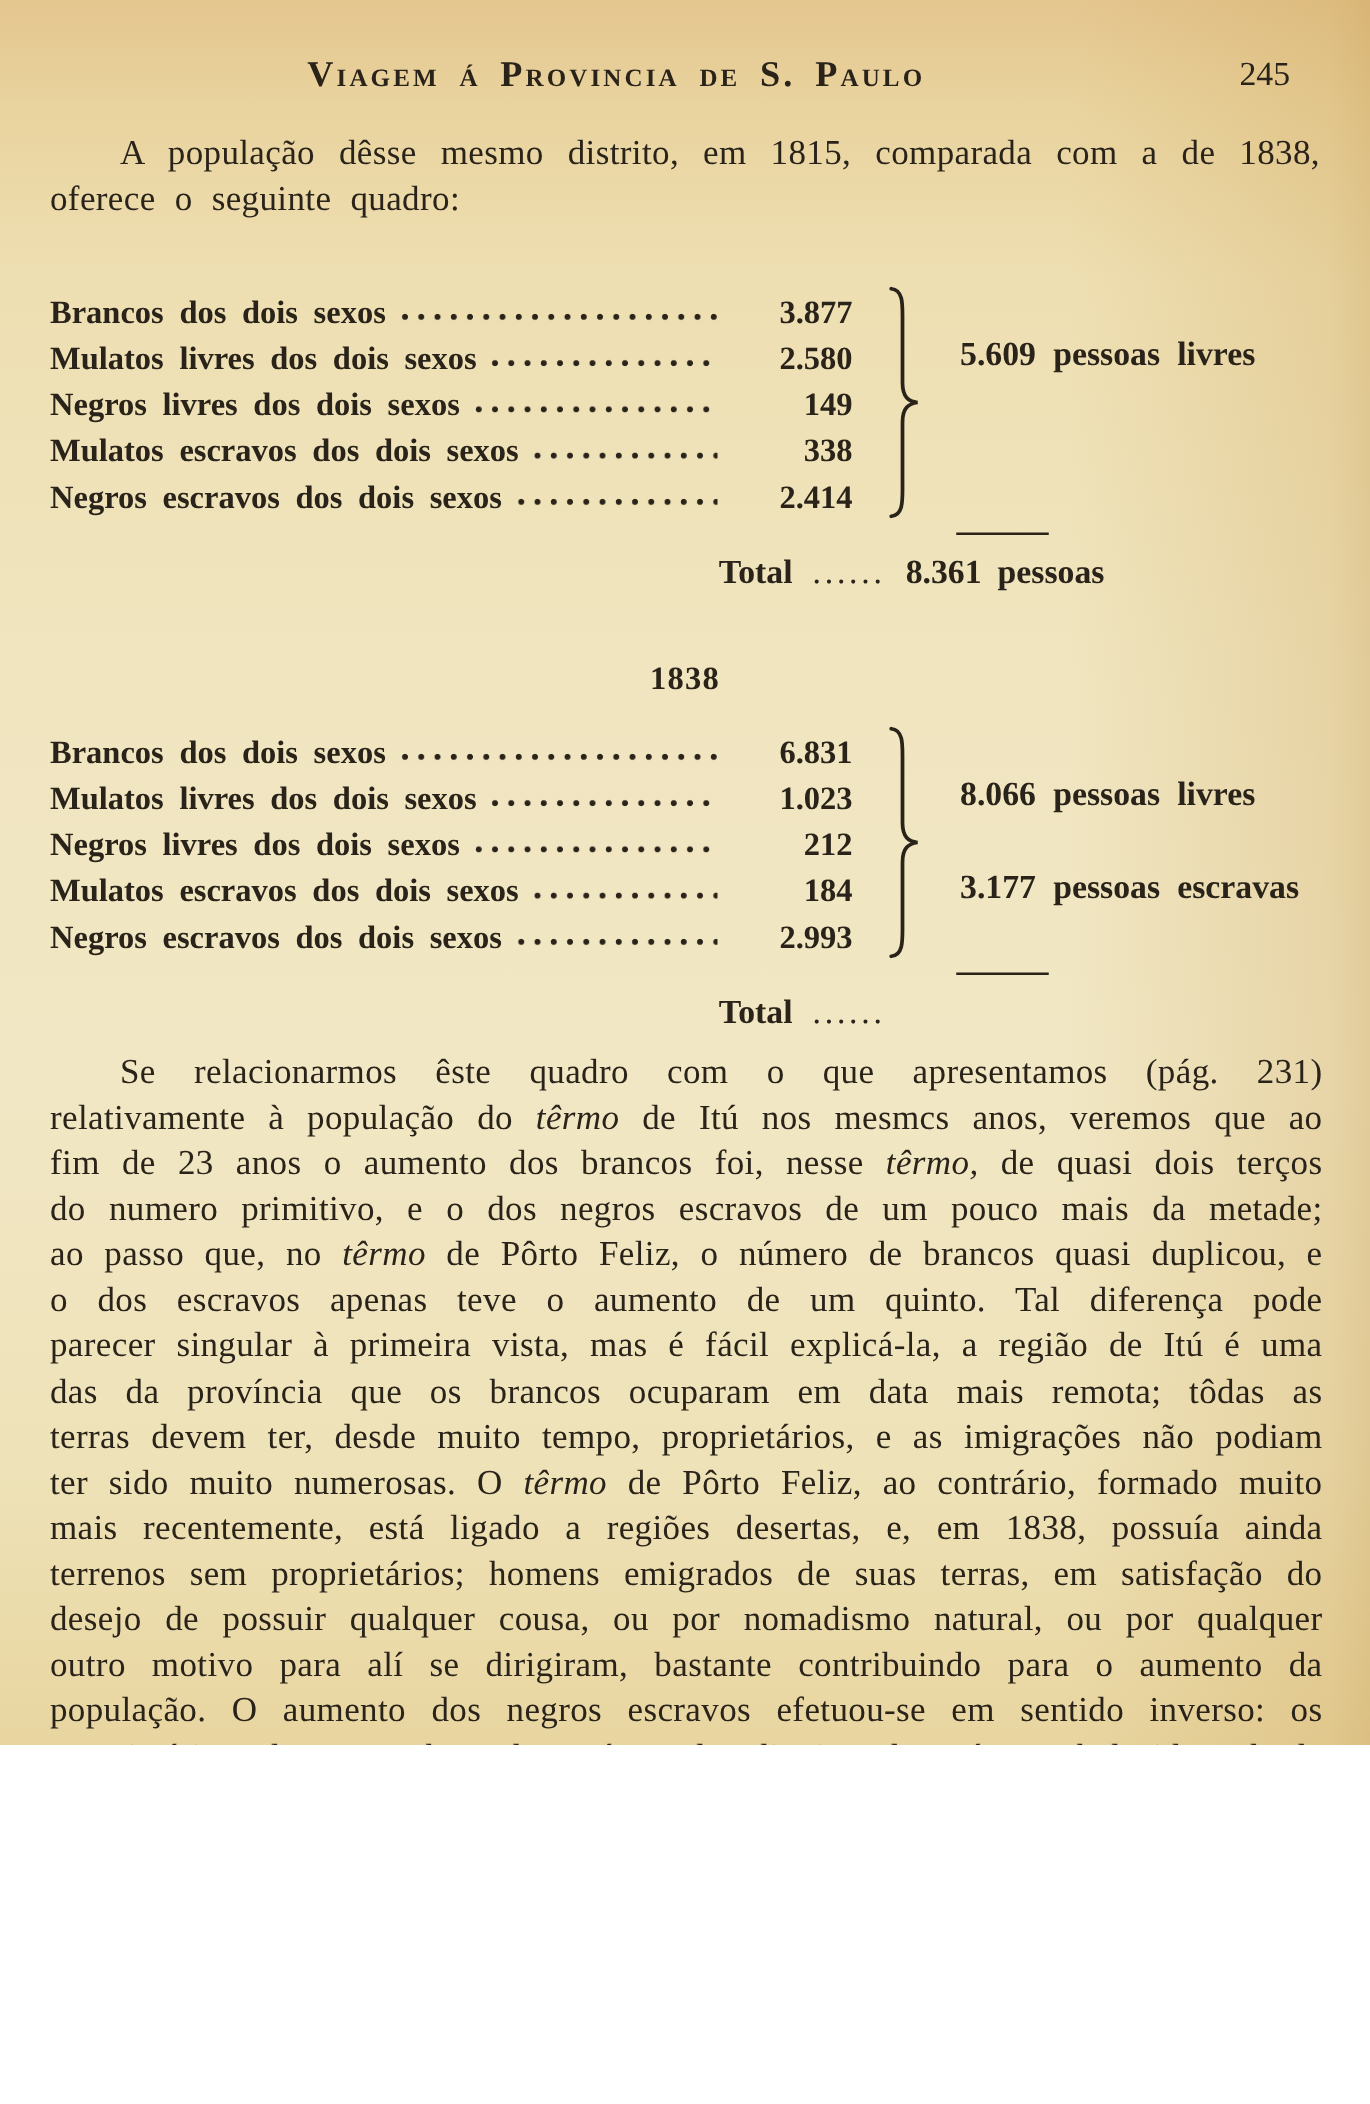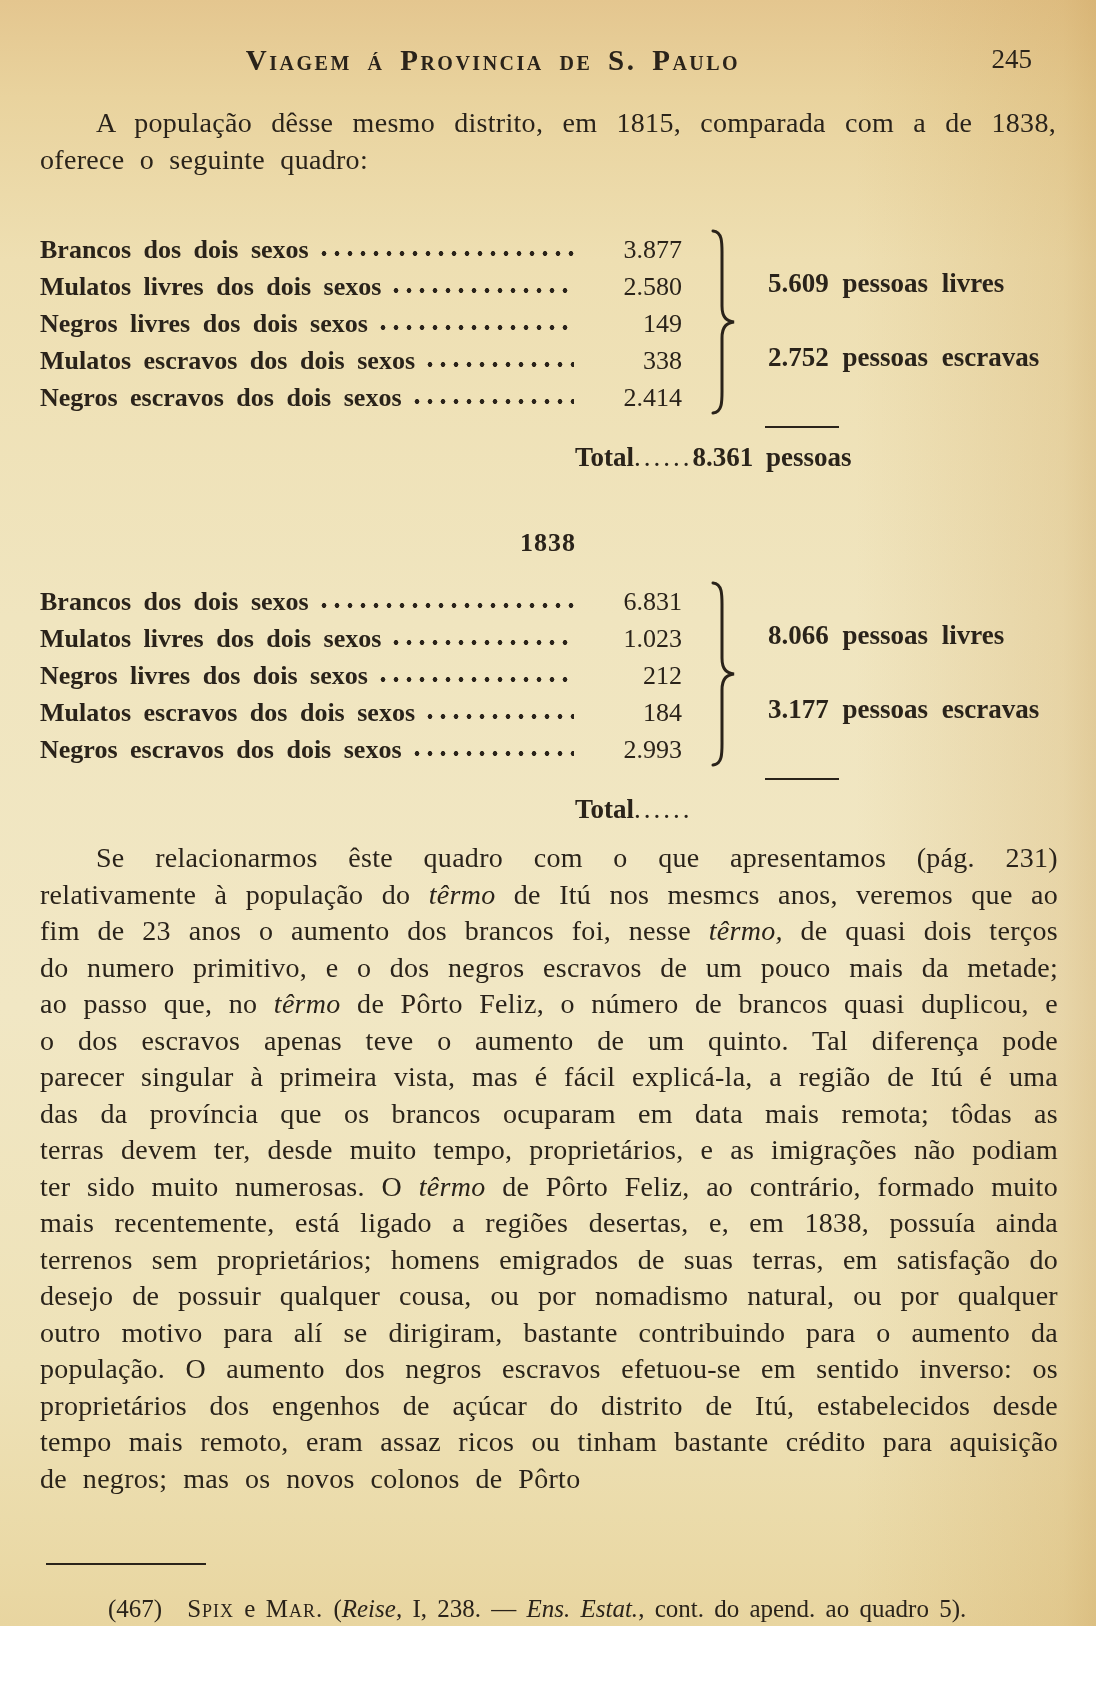--- a/index.html
+++ b/index.html
@@ -8,21 +8,21 @@
   }
   * { margin: 0; padding: 0; box-sizing: border-box; }
   html, body { width: 1096px; }
   body {
     font-family: "Liberation Serif", "DejaVu Serif", serif;
     color: var(--ink);
   }
   .page {
     position: relative;
     width: 1096px;
-    height: 1626px;
+    height: 1396px;
     overflow: hidden;
     background:
       linear-gradient(90deg, rgba(205,160,85,0) 78%, rgba(198,150,70,0.22) 97%, rgba(190,140,60,0.30) 100%),
       linear-gradient(180deg, #e4c68f 0%, #e9d39e 6%, #eedfb2 16%, #f0e5bf 38%, #f1e7c4 62%, #eee2b8 84%, #ead9a6 96%, #e8d5a0 100%);
   }
   
   .running-head {
     position: absolute;
     top: 44px; left: 40px; right: 40px;
     height: 34px;
@@ -75,21 +75,21 @@
   .c-label { white-space: nowrap; font-weight: 600; }
   .c-dots {
     flex: 1;
     height: 9px;
     margin: 0 16px 7px 12px;
     background-image: radial-gradient(circle at 3px 4.5px, var(--ink) 2.1px, rgba(0,0,0,0) 2.7px);
     background-size: 13px 9px;
     background-repeat: repeat-x;
     background-position: left bottom;
   }
-  .c-value { width: 92px; text-align: right; font-weight: 400; }
+  .c-value { width: 92px; text-align: right; font-weight: 700; }
   .t-brace {
     width: 82px;
     display: flex;
     align-items: center;
     justify-content: center;
   }
   .brace-svg { display: block; }
   .t-groups { position: relative; flex: 1; font-size: 27px; }
   .group {
     position: absolute;
@@ -101,21 +101,21 @@
     font-weight: 600;
     word-spacing: 7px;
   }
   .group-0 { top: 37px; }
   .group-1 { top: 111px; }
   .total-line {
     position: relative;
     margin-left: 535px;
     margin-top: 26px;
     display: flex;
-    gap: 0;
+    gap: 16px;
     font-size: 27px;
     align-items: baseline;
   }
   .total-rule {
     position: absolute;
     left: 190px; top: -16px;
     width: 74px;
     border-top: 2.5px solid var(--ink);
   }
   .total-label { font-weight: 600; }
@@ -191,21 +191,20 @@
           <span class="c-value">2.414</span>
         </div>
       </div>
       <div class="t-brace">
         <svg class="brace-svg" width="30" height="188" viewBox="0 0 30 188">
           <path d="M5 3 C15 4 14 16 14 30 L14 78 C14 90 19 93 26 94 C19 95 14 98 14 110 L14 158 C14 172 15 184 5 185" fill="none" stroke="#2a231a" stroke-width="3" stroke-linecap="round"></path>
         </svg>
       </div>
       <div class="t-groups">
         <span class="group group-0">5.609 pessoas livres</span>
-        <span class="group group-1">2.752 pessoas escravas</span>
       </div>
     </div>
     <div class="total-line">
       <span class="total-rule"></span>
       <span class="total-label">Total</span>
       <span class="total-dots">......</span>
       <span class="total-value">8.361 pessoas</span>
     </div>
   </section>
 

